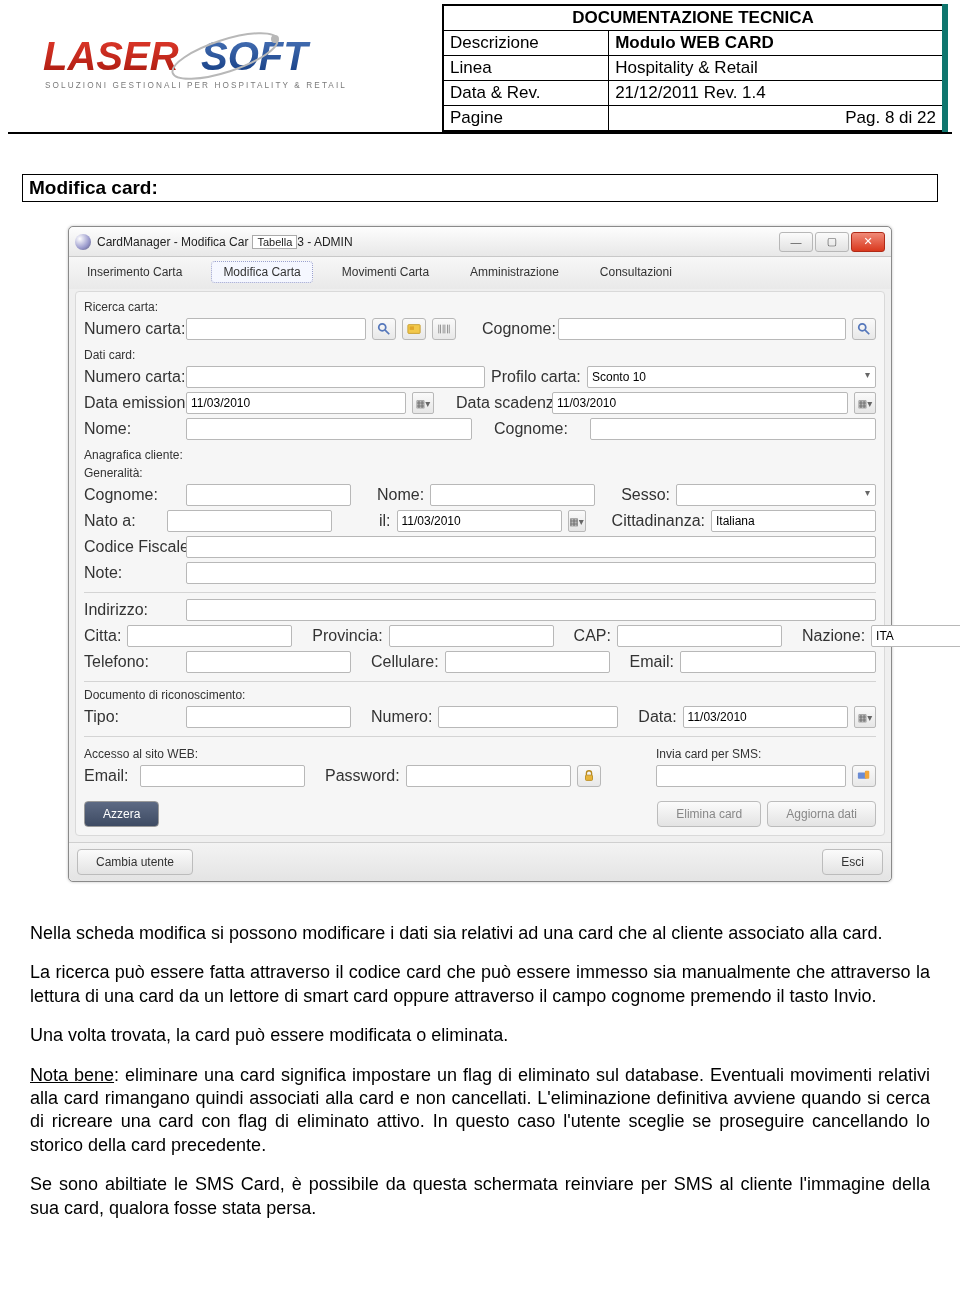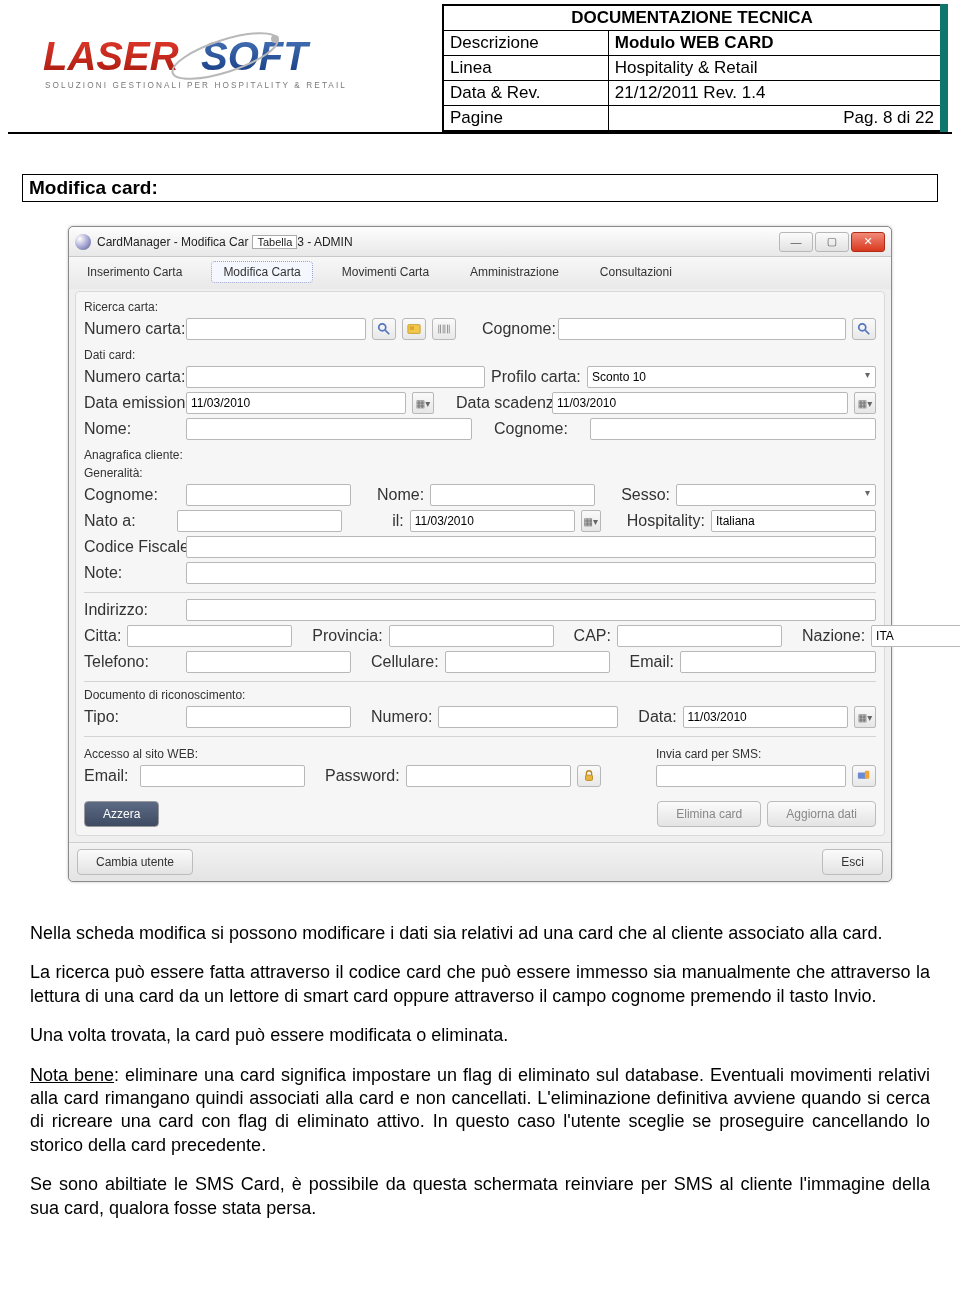--- a/index.html
+++ b/index.html
@@ -44,21 +44,21 @@
     font-weight: bold;
     border-top: 2px solid #000;
     border-left: 2px solid #000;
     border-right: 2px solid #000;
   }
   .header-table .val { font-weight: normal; }
   .header-table .val.b { font-weight: bold; }
   .header-table .right { text-align: right; }
   .header-table tr:last-child td { border-bottom: 2px solid #000; }
   .header-table td:first-child { border-left: 2px solid #000; }
-  .header-table td:last-child  { border-right: 8px solid #0f766e; }
+  .header-table td:last-child  { border-right: 6px solid #0f766e; }
 
   
   .section-box {
     margin: 40px 22px 0 22px;
     border: 1px solid #000;
     padding: 2px 6px;
     font-size: 19px;
     font-weight: bold;
   }
 
@@ -321,21 +321,21 @@
         <input class="fld" style="flex: 0 0 160px;">
         <span class="lbl" style="margin-left:20px">Sesso:</span>
         <div class="sel" style="flex:1"><input class="fld" style="width: 100%;"></div>
       </div>
       <div class="row">
         <span class="lbl" style="width:96px">Nato a:</span>
         <input class="fld" style="flex: 0 0 160px;">
         <span class="lbl" style="margin-left:20px;width:40px;text-align:right">il:</span>
         <input class="fld" style="flex: 0 0 130px;" value="11/03/2010">
         <div class="date-btn">▦▾</div>
-        <span class="lbl" style="margin-left:20px">Hospitality:</span>
+        <span class="lbl" style="margin-left:20px">Cittadinanza:</span>
         <input class="fld" value="Italiana" style="">
       </div>
       <div class="row">
         <span class="lbl" style="width:96px">Codice Fiscale:</span>
         <input class="fld" style="">
       </div>
       <div class="row">
         <span class="lbl" style="width:96px">Note:</span>
         <input class="fld" style="">
       </div>

